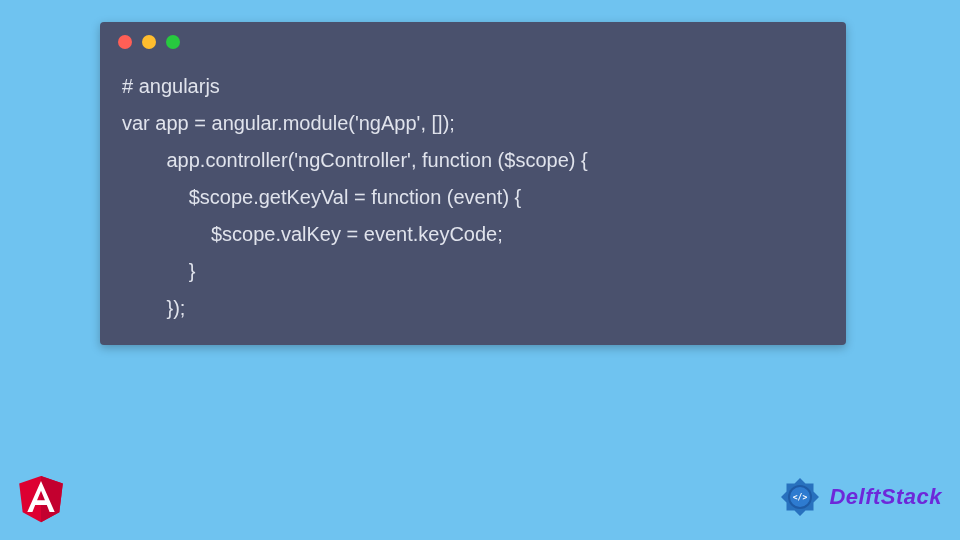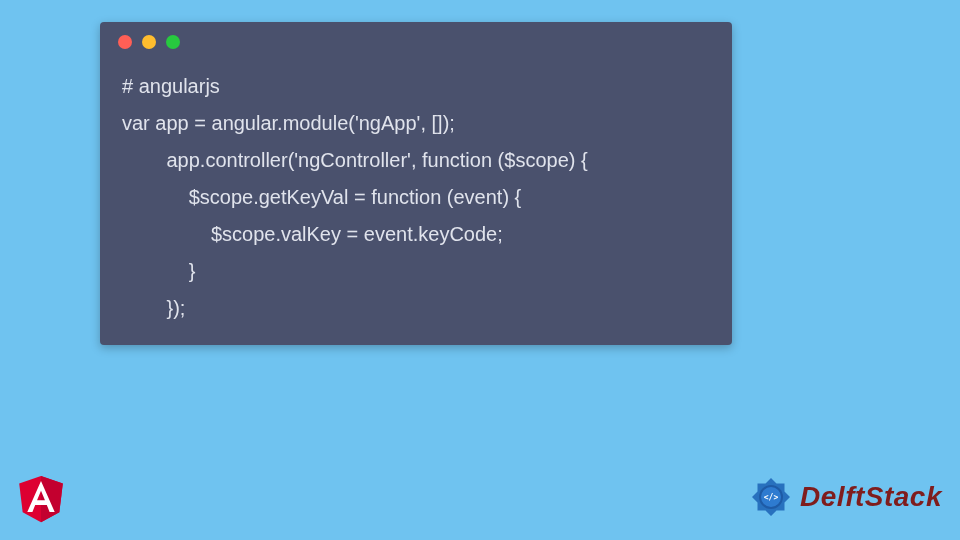--- a/index.html
+++ b/index.html
@@ -12,21 +12,21 @@
       height: 540px;
       background: #6fc3f0;
       font-family: -apple-system, BlinkMacSystemFont, "Segoe UI", Arial, sans-serif;
       position: relative;
       overflow: hidden;
     }
     .code-window {
       position: absolute;
       left: 100px;
       top: 22px;
-      width: 632px;
+      width: 746px;
       background: #4a516d;
       border-radius: 4px;
       box-shadow: 0 3px 10px rgba(0,0,0,0.25);
       padding-bottom: 18px;
     }
     .titlebar {
       height: 40px;
       display: flex;
       align-items: center;
       padding-left: 18px;
@@ -61,22 +61,22 @@
       bottom: 18px;
       display: flex;
       align-items: center;
       gap: 4px;
     }
     .delft-icon {
       width: 50px;
       height: 50px;
     }
     .delft-text {
-      color: #7f1d1d;
-      font-size: 28px;
+      color: #6d28d9;
+      font-size: 22px;
       font-style: italic;
       font-weight: 600;
       letter-spacing: 0.5px;
     }
   </style>
 </head>
 <body>
 
 <div class="code-window">
   <div class="titlebar">

